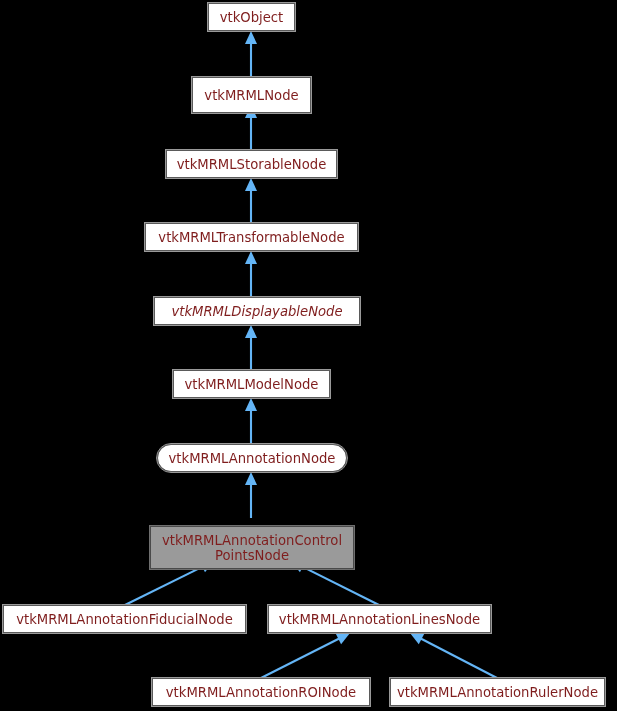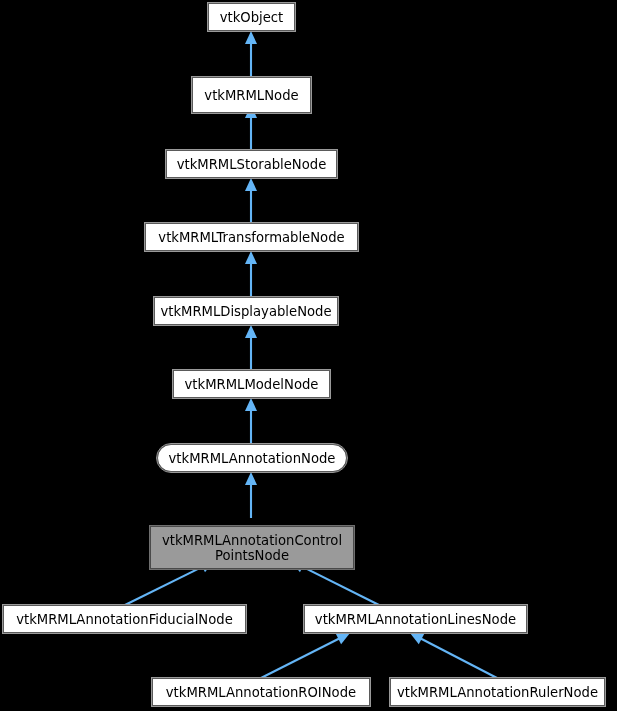--- a/index.html
+++ b/index.html
@@ -26,21 +26,21 @@
   .node-box {
     position: absolute;
     box-sizing: border-box;
     background: #ffffff;
     border: 1px solid #5a5a5a;
     outline: 1px solid #9a9a9a;
     display: flex;
     align-items: center;
     justify-content: center;
     text-align: center;
-    color: #000000;
+    color: #7f1d1d;
     font-size: 13.2px;
     line-height: 15px;
     letter-spacing: 0px;
     white-space: pre-line;
     z-index: 2;
   }
   .node-box.highlight {
     background: #9a9a9a;
     border: 1px solid #4a4a4a;
     outline: 1px solid #6f6f6f;
@@ -94,23 +94,23 @@
       <g>
         <line x1="497" y1="678" x2="420.2145028962934" y2="638.2833635670484" stroke="#64b5f6" stroke-width="2.1"></line>
         <polygon points="410,633 424.30336687426995,633.6431920864234 418.7902918477847,644.3018038042947" fill="#64b5f6"></polygon>
       </g>
     </svg>
   <div id="node-layer">
       <div class="node-box" style="left: 208px; top: 3px; width: 87px; height: 28px;"><span>vtkObject</span></div>
       <div class="node-box" style="left: 192px; top: 77px; width: 119px; height: 36px;"><span>vtkMRMLNode</span></div>
       <div class="node-box" style="left: 166px; top: 150px; width: 171px; height: 28px;"><span>vtkMRMLStorableNode</span></div>
       <div class="node-box" style="left: 145px; top: 223px; width: 213px; height: 28px;"><span>vtkMRMLTransformableNode</span></div>
-      <div class="node-box" style="left: 154px; top: 297px; width: 184px; height: 28px;"><span>vtkMRMLDisplayableNode</span></div>
+      <div class="node-box" style="left: 154px; top: 297px; width: 206px; height: 28px; font-style: italic;"><span>vtkMRMLDisplayableNode</span></div>
       <div class="node-box" style="left: 173px; top: 370px; width: 157px; height: 28px; align-items: center;"><span>vtkMRMLModelNode</span></div>
       <div class="node-box" style="left: 157px; top: 444px; width: 190px; height: 28px; border-radius: 14px;"><span>vtkMRMLAnnotationNode</span></div>
       <div class="node-box highlight" style="left: 150px; top: 518px; width: 204px; height: 43px; margin-top: 8px;"><span>vtkMRMLAnnotationControl
 PointsNode</span></div>
       <div class="node-box" style="left: 3px; top: 605px; width: 243px; height: 28px;"><span>vtkMRMLAnnotationFiducialNode</span></div>
-      <div class="node-box" style="left: 268px; top: 605px; width: 223px; height: 28px; margin-left: 36px;"><span>vtkMRMLAnnotationLinesNode</span></div>
+      <div class="node-box" style="left: 268px; top: 605px; width: 223px; height: 28px;"><span>vtkMRMLAnnotationLinesNode</span></div>
       <div class="node-box" style="left: 152px; top: 678px; width: 218px; height: 28px;"><span>vtkMRMLAnnotationROINode</span></div>
       <div class="node-box" style="left: 390px; top: 678px; width: 215px; height: 28px;"><span>vtkMRMLAnnotationRulerNode</span></div>
     </div>
 </div>
 
 </body></html>

